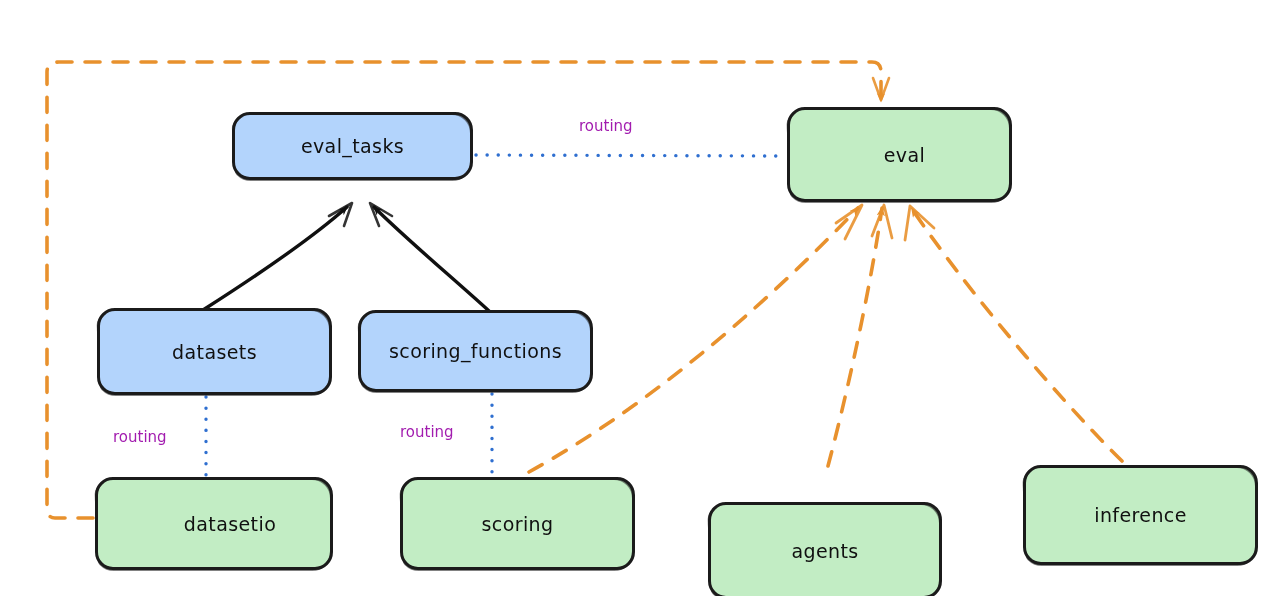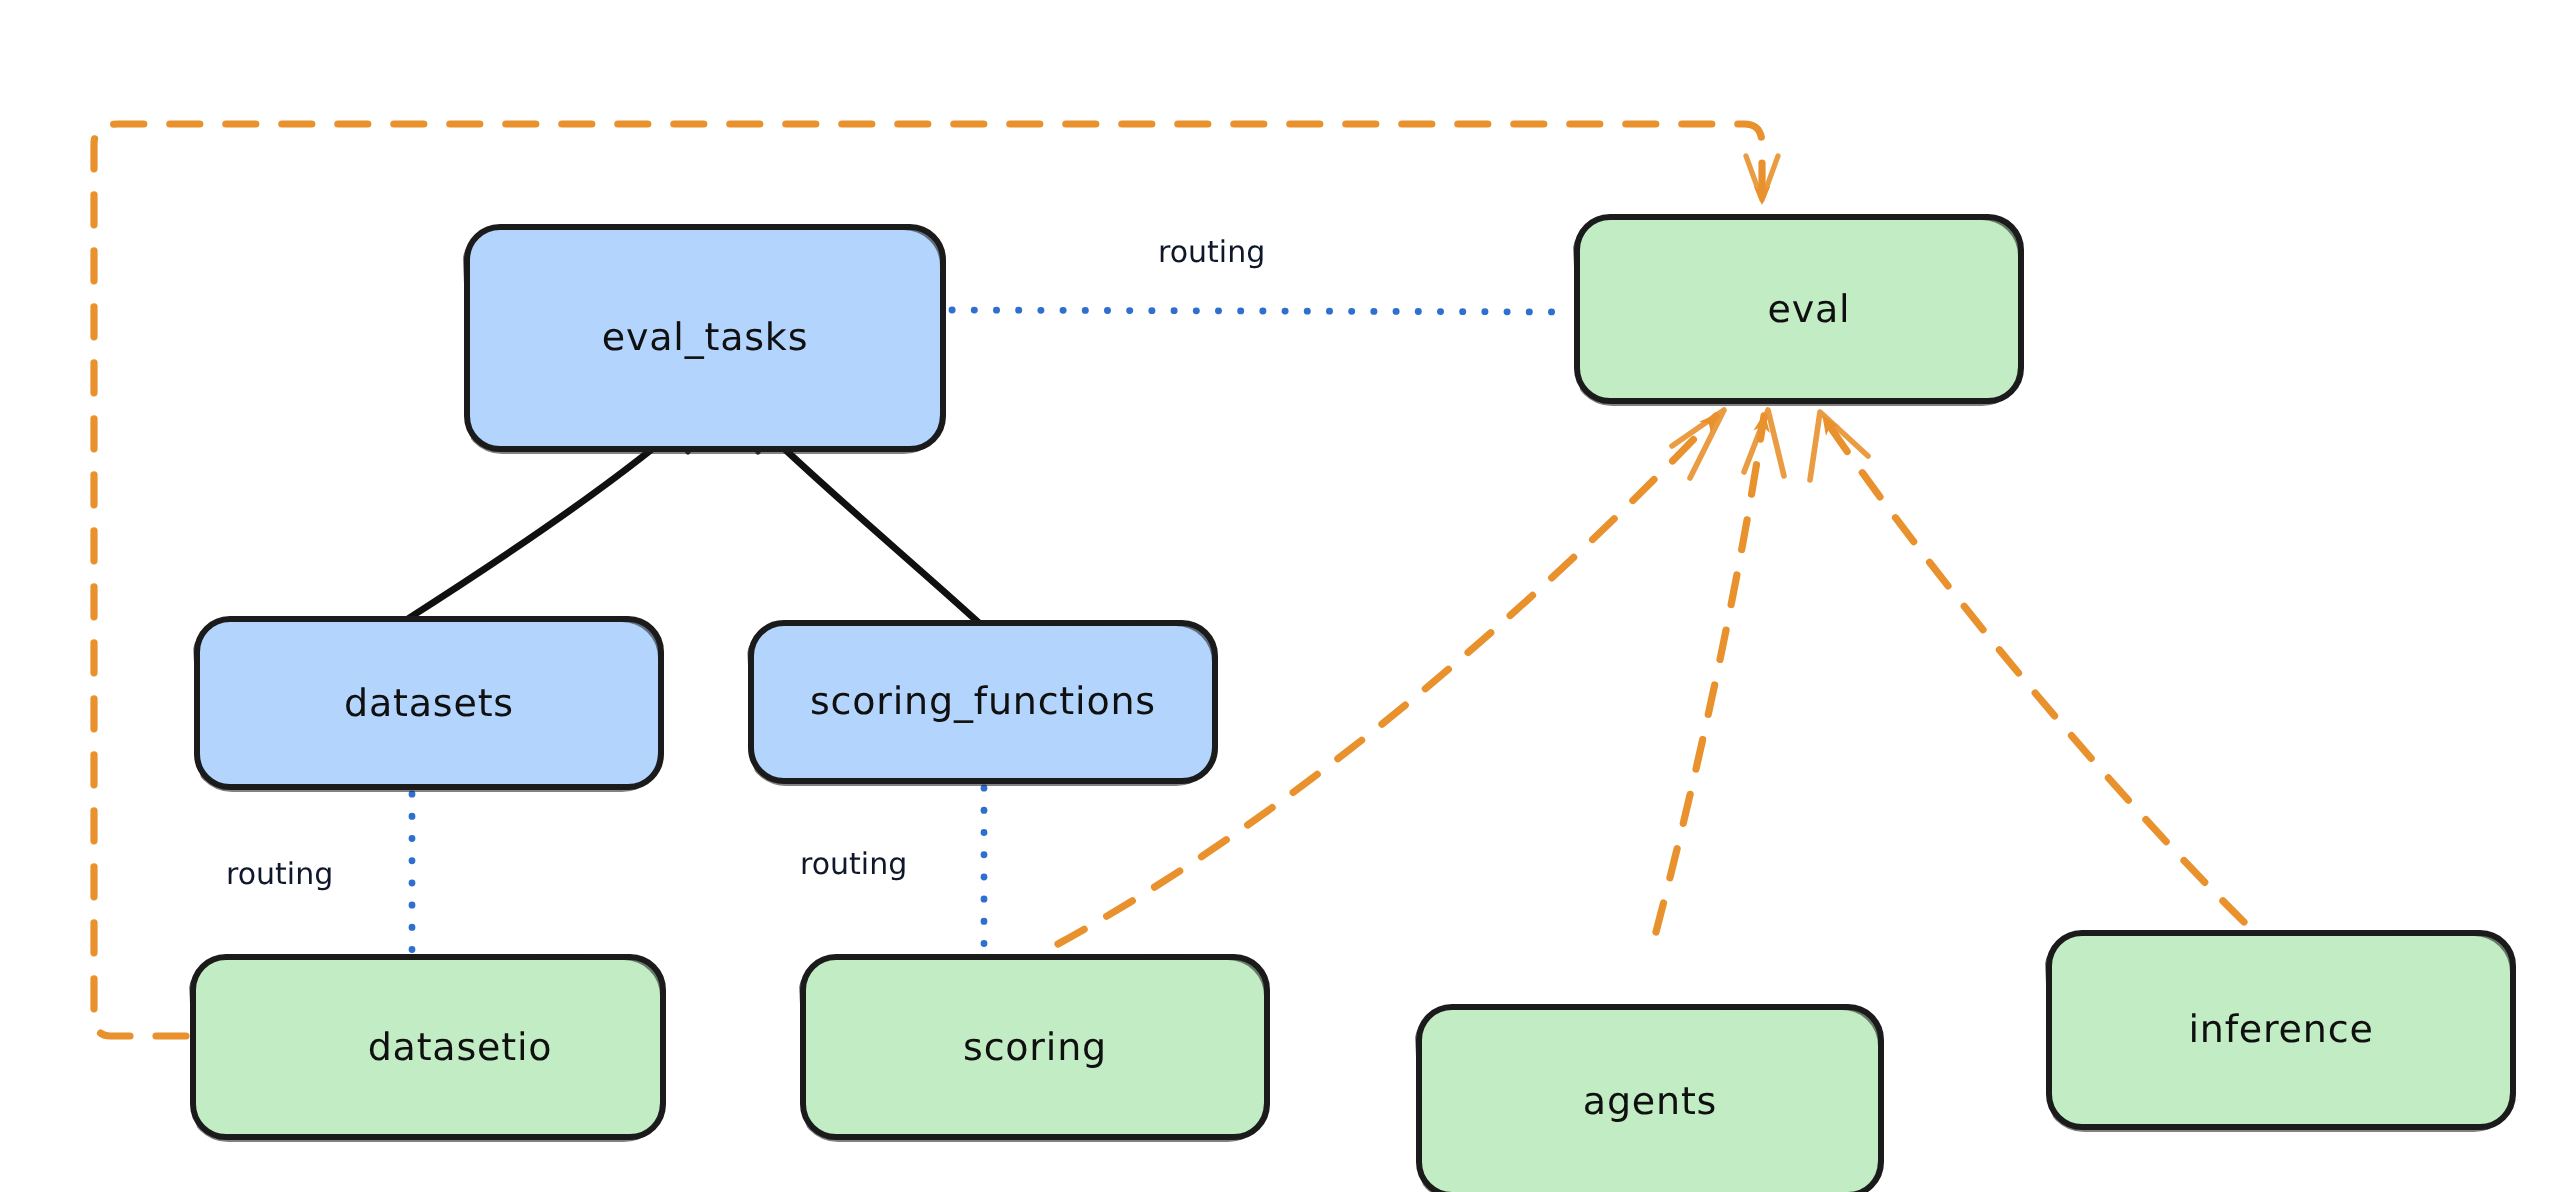--- a/index.html
+++ b/index.html
@@ -18,21 +18,21 @@
         white-space:nowrap;}
   .node.blue{background:#b3d4fc;}
   .node.green{background:#c2edc4;}
 
   
   .node::after{content:"";position:absolute;left:-4px;top:-2px;
         right:-2px;bottom:-4px;border:2px solid #1b1b1b;
         border-radius:20px;opacity:.55;pointer-events:none;
         clip-path:polygon(0% 6%,100% 0%,100% 100%,2% 100%);}
 
-  .edge-label{position:absolute;color:#0f172a;font-size:15px;
+  .edge-label{position:absolute;color:#a21caf;font-size:15px;
         font-family:"DejaVu Sans","Liberation Sans",sans-serif;
         white-space:nowrap;}
 </style>
 </head>
 <body>
 
 <div id="canvas">
 
   <svg id="wires" viewBox="0 0 1280 596" xmlns="http://www.w3.org/2000/svg">
     <defs>
@@ -74,33 +74,33 @@
     <g>
       <path d="M828,466 C848,390 870,290 882,208" fill="none" stroke="#e8912d" stroke-width="3.6" stroke-linecap="round" stroke-dasharray="15 13" marker-end="url(#ah-orange)"></path>
       <path d="M872,236 L884,205 L892,238" fill="none" stroke="#e8912d" stroke-width="2.8" stroke-linecap="round" stroke-linejoin="round" opacity=".9"></path>
     </g>
     <g>
       <path d="M1122,461 C1050,390 960,280 912,209" fill="none" stroke="#e8912d" stroke-width="3.6" stroke-linecap="round" stroke-dasharray="15 13" marker-end="url(#ah-orange)"></path>
       <path d="M905,240 L910,206 L934,228" fill="none" stroke="#e8912d" stroke-width="2.8" stroke-linecap="round" stroke-linejoin="round" opacity=".9"></path>
     </g>
   </svg>
 
-  <div class="node blue" style="left:232px;top:112px;width:241px;height:114px;">
+  <div class="node blue" style="left:232px;top:112px;width:241px;height:68px;">
     <span class="label">eval_tasks</span>
   </div>
 
   <div class="node green" style="left:787px;top:107px;width:225px;height:95px;padding-left:10px;">
     <span class="label">eval</span>
   </div>
 
   <div class="node blue" style="left:97px;top:308px;width:235px;height:87px;">
     <span class="label">datasets</span>
   </div>
 
-  <div class="node blue" style="left:374px;top:310px;width:235px;height:82px;">
+  <div class="node blue" style="left:358px;top:310px;width:235px;height:82px;">
     <span class="label">scoring_functions</span>
   </div>
 
   <div class="node green" style="left:95px;top:477px;width:238px;height:93px;padding-left:32px;">
     <span class="label">datasetio</span>
   </div>
 
   <div class="node green" style="left:385px;top:477px;width:235px;height:93px;margin-left:15px;">
     <span class="label">scoring</span>
   </div>

